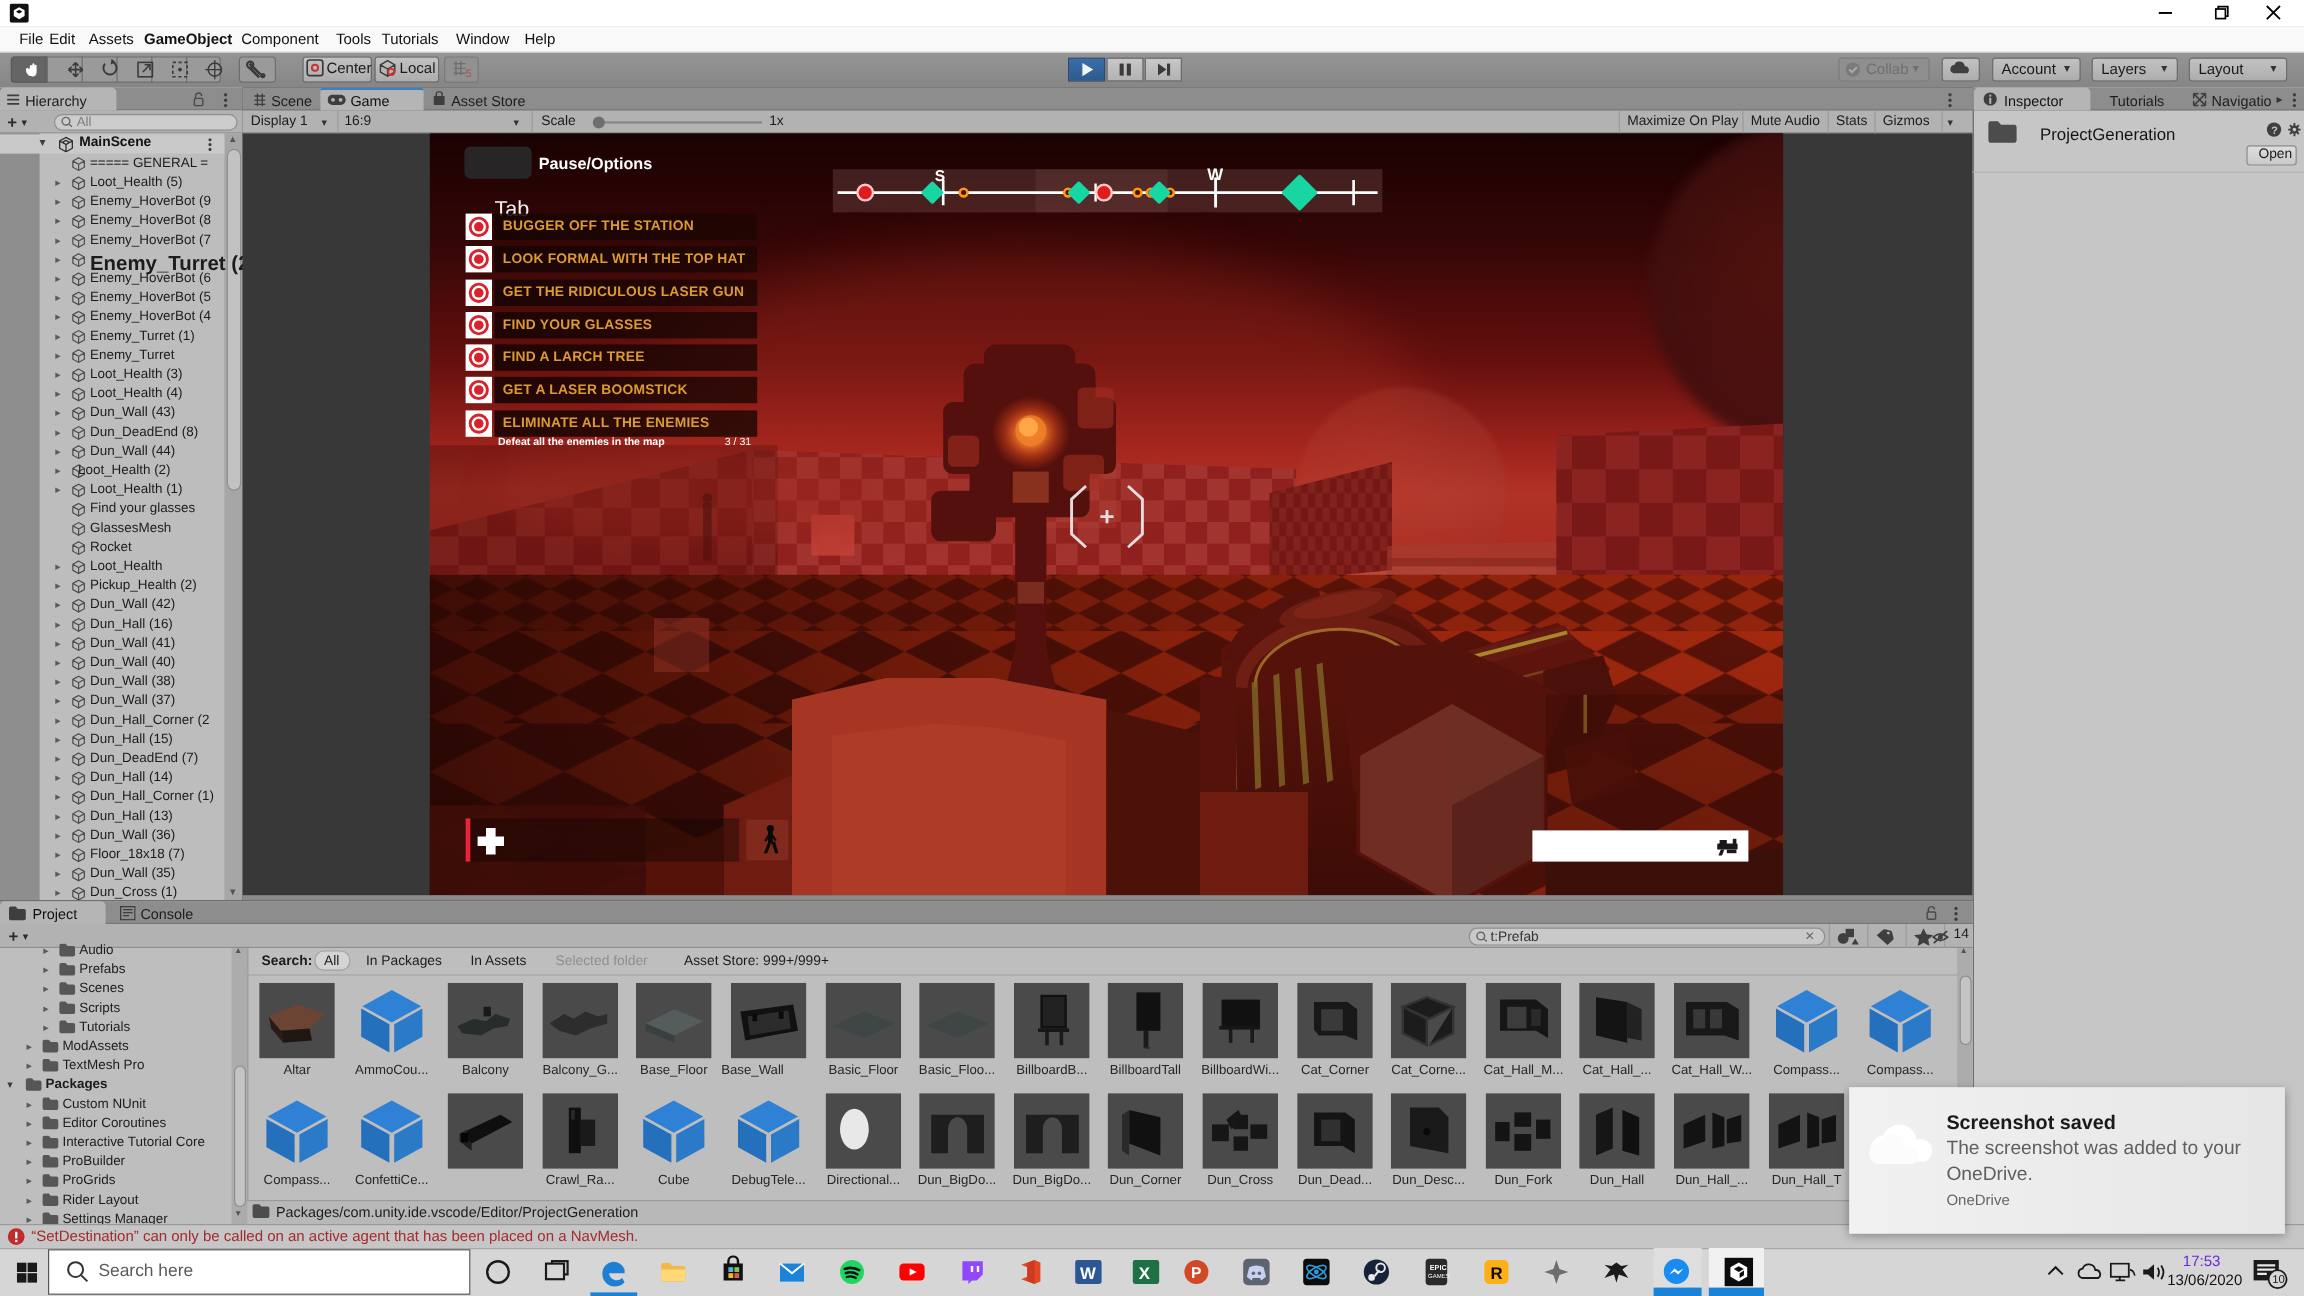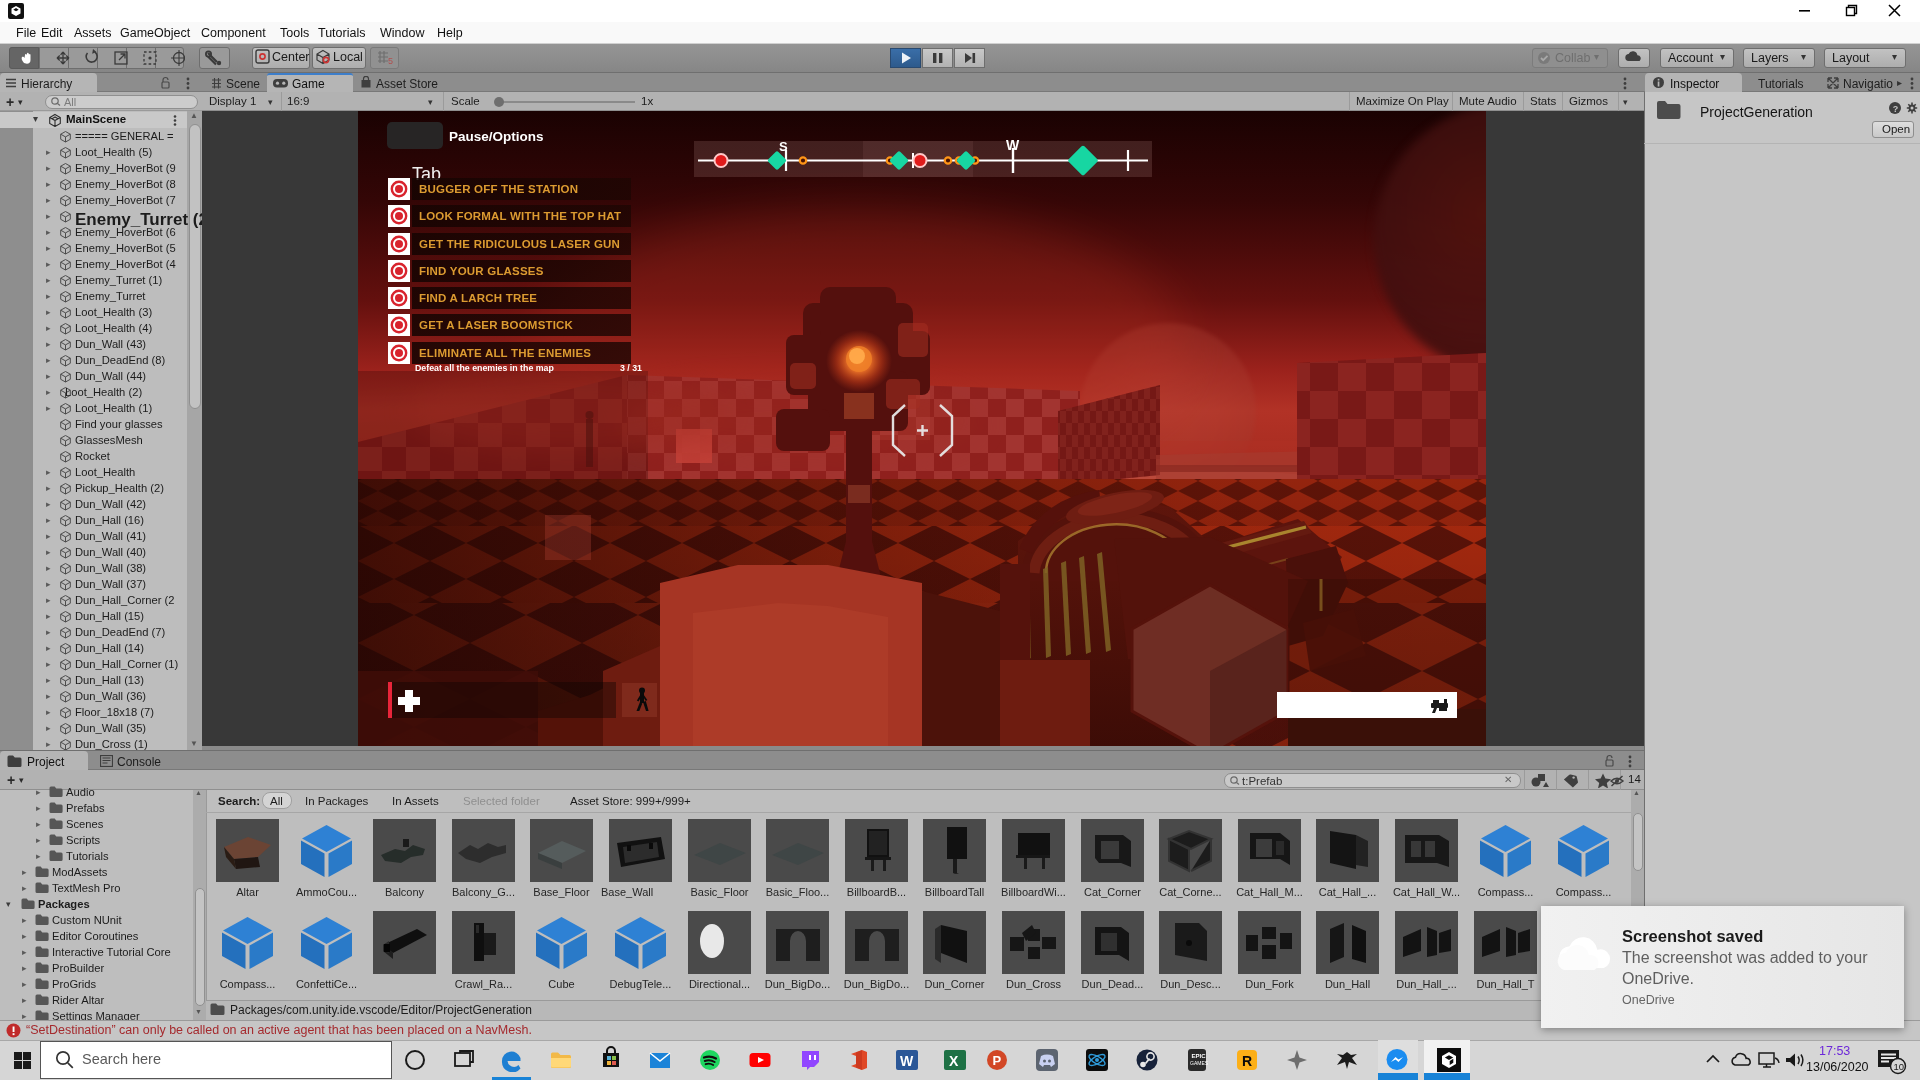--- a/index.html
+++ b/index.html
@@ -16,21 +16,21 @@
 <svg class="abs" style="left:1794px;top:0" width="126" height="22">
       <rect x="5" y="10" width="11" height="1.6" fill="#000"></rect>
       <rect x="52.5" y="7.5" width="8" height="8" fill="none" stroke="#000" stroke-width="1.4"></rect>
       <path d="M54.5 7.5 v-2 h8 v8 h-2" fill="none" stroke="#000" stroke-width="1.4"></path>
       <path d="M95 5 L106 16 M106 5 L95 16" stroke="#000" stroke-width="1.5"></path>
     </svg>
 <div class="abs" style="left:0;top:22px;width:1920px;height:22px;background:#f9f9f9;border-bottom:1px solid #d0d0d0;"></div>
 <div class="tx" style="left:16px;top:26px;font-size:12.5px;color:#111;font-weight:normal;">File</div>
 <div class="tx" style="left:41px;top:26px;font-size:12.5px;color:#111;font-weight:normal;">Edit</div>
 <div class="tx" style="left:74px;top:26px;font-size:12.5px;color:#111;font-weight:normal;">Assets</div>
-<div class="tx" style="left:120px;top:26px;font-size:12.5px;color:#111;font-weight:normal;">GameObject</div>
+<div class="tx" style="left:120px;top:26px;font-size:12.5px;color:#111;font-weight:bold;">GameObject</div>
 <div class="tx" style="left:201px;top:26px;font-size:12.5px;color:#111;font-weight:normal;">Component</div>
 <div class="tx" style="left:280px;top:26px;font-size:12.5px;color:#111;font-weight:normal;">Tools</div>
 <div class="tx" style="left:318px;top:26px;font-size:12.5px;color:#111;font-weight:normal;">Tutorials</div>
 <div class="tx" style="left:380px;top:26px;font-size:12.5px;color:#111;font-weight:normal;">Window</div>
 <div class="tx" style="left:437px;top:26px;font-size:12.5px;color:#111;font-weight:normal;">Help</div>
 <div class="abs" style="left:0;top:44px;width:1920px;height:29px;background:linear-gradient(#959595,#868686);border-bottom:1px solid #6f6f6f;"></div>
 <div class="abs" style="left:9px;top:47px;width:175px;height:22px;background:#9a9a9a;border:1px solid #6e6e6e;border-radius:3px;"></div>
 <div class="abs" style="left:9px;top:47px;width:30px;height:22px;background:#656565;border:1px solid #5a5a5a;border-radius:3px 0 0 3px;"></div>
 <div class="abs" style="left:39px;top:47px;width:1px;height:22px;background:#6e6e6e;"></div>
 <div class="abs" style="left:68px;top:47px;width:1px;height:22px;background:#6e6e6e;"></div>
@@ -658,21 +658,21 @@
 <div class="abs" style="left:411.5px;top:314.25px;width:219px;height:22px;background:linear-gradient(90deg,rgba(22,4,2,0.88),rgba(30,6,3,0.82));"></div>
 <div class="tx" style="left:419px;top:319.25px;font-size:11.5px;color:#dc9b31;font-weight:bold;letter-spacing:0.2px;">GET A LASER BOOMSTICK</div>
 <div class="abs" style="left:388px;top:341.5px;width:22px;height:22px;background:#ffffff;"></div>
 <svg class="abs" style="left:388px;top:341.5px" width="22" height="22">
       <circle cx="11" cy="11" r="7.2" fill="none" stroke="#d8232d" stroke-width="2.4"></circle>
       <circle cx="11" cy="11" r="4" fill="#d8232d"></circle>
     </svg>
 <div class="abs" style="left:411.5px;top:341.5px;width:219px;height:22px;background:linear-gradient(90deg,rgba(22,4,2,0.88),rgba(30,6,3,0.82));"></div>
 <div class="tx" style="left:419px;top:346.5px;font-size:11.5px;color:#dc9b31;font-weight:bold;letter-spacing:0.2px;">ELIMINATE ALL THE ENEMIES</div>
 <div class="tx" style="left:415px;top:363px;font-size:8.8px;color:#ffffff;font-weight:bold;">Defeat all the enemies in the map</div>
-<div class="tx" style="left:604px;top:363px;font-size:8.8px;color:#ffffff;font-weight:bold;margin-left:16px;">3 / 31</div>
+<div class="tx" style="left:604px;top:363px;font-size:8.8px;color:#ffffff;font-weight:normal;">3 / 31</div>
 <div class="abs" style="left:694px;top:141px;width:458px;height:36px;background:rgba(255,205,200,0.14);"></div>
 <div class="abs" style="left:863px;top:141px;width:110px;height:36px;background:rgba(255,205,200,0.07);"></div>
 <svg class="abs" style="left:694px;top:141px" width="458" height="36" viewBox="0 0 458 36">
 <line x1="4" y1="19.5" x2="454" y2="19.5" stroke="#fff" stroke-width="2.2"></line>
 <line x1="92" y1="9" x2="92" y2="30" stroke="#fff" stroke-width="2.2"></line>
 <line x1="219" y1="12" x2="219" y2="27" stroke="#fff" stroke-width="2"></line>
 <line x1="319" y1="7" x2="319" y2="32" stroke="#fff" stroke-width="2.4"></line>
 <line x1="434" y1="9" x2="434" y2="30" stroke="#fff" stroke-width="2.2"></line>
 <circle cx="27" cy="19.5" r="6.5" fill="#e01b1b" stroke="#ffc8c8" stroke-width="2"></circle>
 <circle cx="226" cy="19.5" r="6.5" fill="#e01b1b" stroke="#ffc8c8" stroke-width="2"></circle>
@@ -842,21 +842,21 @@
 <div class="tx" style="left:52px;top:962px;font-size:11.2px;color:#1c1c1c;font-weight:normal;">ProBuilder</div>
 <div class="tx" style="left:22px;top:979px;font-size:9px;color:#5a5a5a;font-weight:normal;">▸</div>
 <svg class="abs" style="left:35px;top:978px" width="14" height="13">
       <path d="M0.5 2 a1.5 1.5 0 0 1 1.5-1.5 h3.6 l1.7 1.9 h4.8 a1.5 1.5 0 0 1 1.5 1.5 v5.6 a1.5 1.5 0 0 1-1.5 1.5 h-10.1 a1.5 1.5 0 0 1-1.5-1.5 Z" fill="#565656"></path>
     </svg>
 <div class="tx" style="left:52px;top:978px;font-size:11.2px;color:#1c1c1c;font-weight:normal;">ProGrids</div>
 <div class="tx" style="left:22px;top:995px;font-size:9px;color:#5a5a5a;font-weight:normal;">▸</div>
 <svg class="abs" style="left:35px;top:994px" width="14" height="13">
       <path d="M0.5 2 a1.5 1.5 0 0 1 1.5-1.5 h3.6 l1.7 1.9 h4.8 a1.5 1.5 0 0 1 1.5 1.5 v5.6 a1.5 1.5 0 0 1-1.5 1.5 h-10.1 a1.5 1.5 0 0 1-1.5-1.5 Z" fill="#565656"></path>
     </svg>
-<div class="tx" style="left:52px;top:994px;font-size:11.2px;color:#1c1c1c;font-weight:normal;">Rider Altar</div>
+<div class="tx" style="left:52px;top:994px;font-size:11.2px;color:#1c1c1c;font-weight:normal;">Rider Layout</div>
 <div class="tx" style="left:22px;top:1011px;font-size:9px;color:#5a5a5a;font-weight:normal;">▸</div>
 <svg class="abs" style="left:35px;top:1010px" width="14" height="13">
       <path d="M0.5 2 a1.5 1.5 0 0 1 1.5-1.5 h3.6 l1.7 1.9 h4.8 a1.5 1.5 0 0 1 1.5 1.5 v5.6 a1.5 1.5 0 0 1-1.5 1.5 h-10.1 a1.5 1.5 0 0 1-1.5-1.5 Z" fill="#565656"></path>
     </svg>
 <div class="tx" style="left:52px;top:1010px;font-size:11.2px;color:#1c1c1c;font-weight:normal;">Settings Manager</div>
 <div class="abs" style="left:193px;top:790px;width:13px;height:230px;background:#acacac;"></div>
 <div class="abs" style="left:194.5px;top:888px;width:10px;height:118px;background:#c4c4c4;border:1px solid #909090;border-radius:5px;"></div>
 <div class="tx" style="left:195px;top:789px;font-size:7px;color:#555;font-weight:normal;">▲</div>
 <div class="tx" style="left:195px;top:1008px;font-size:7px;color:#555;font-weight:normal;">▼</div>
 <div class="abs" style="left:206px;top:790px;width:1px;height:230px;background:#9a9a9a;"></div>

